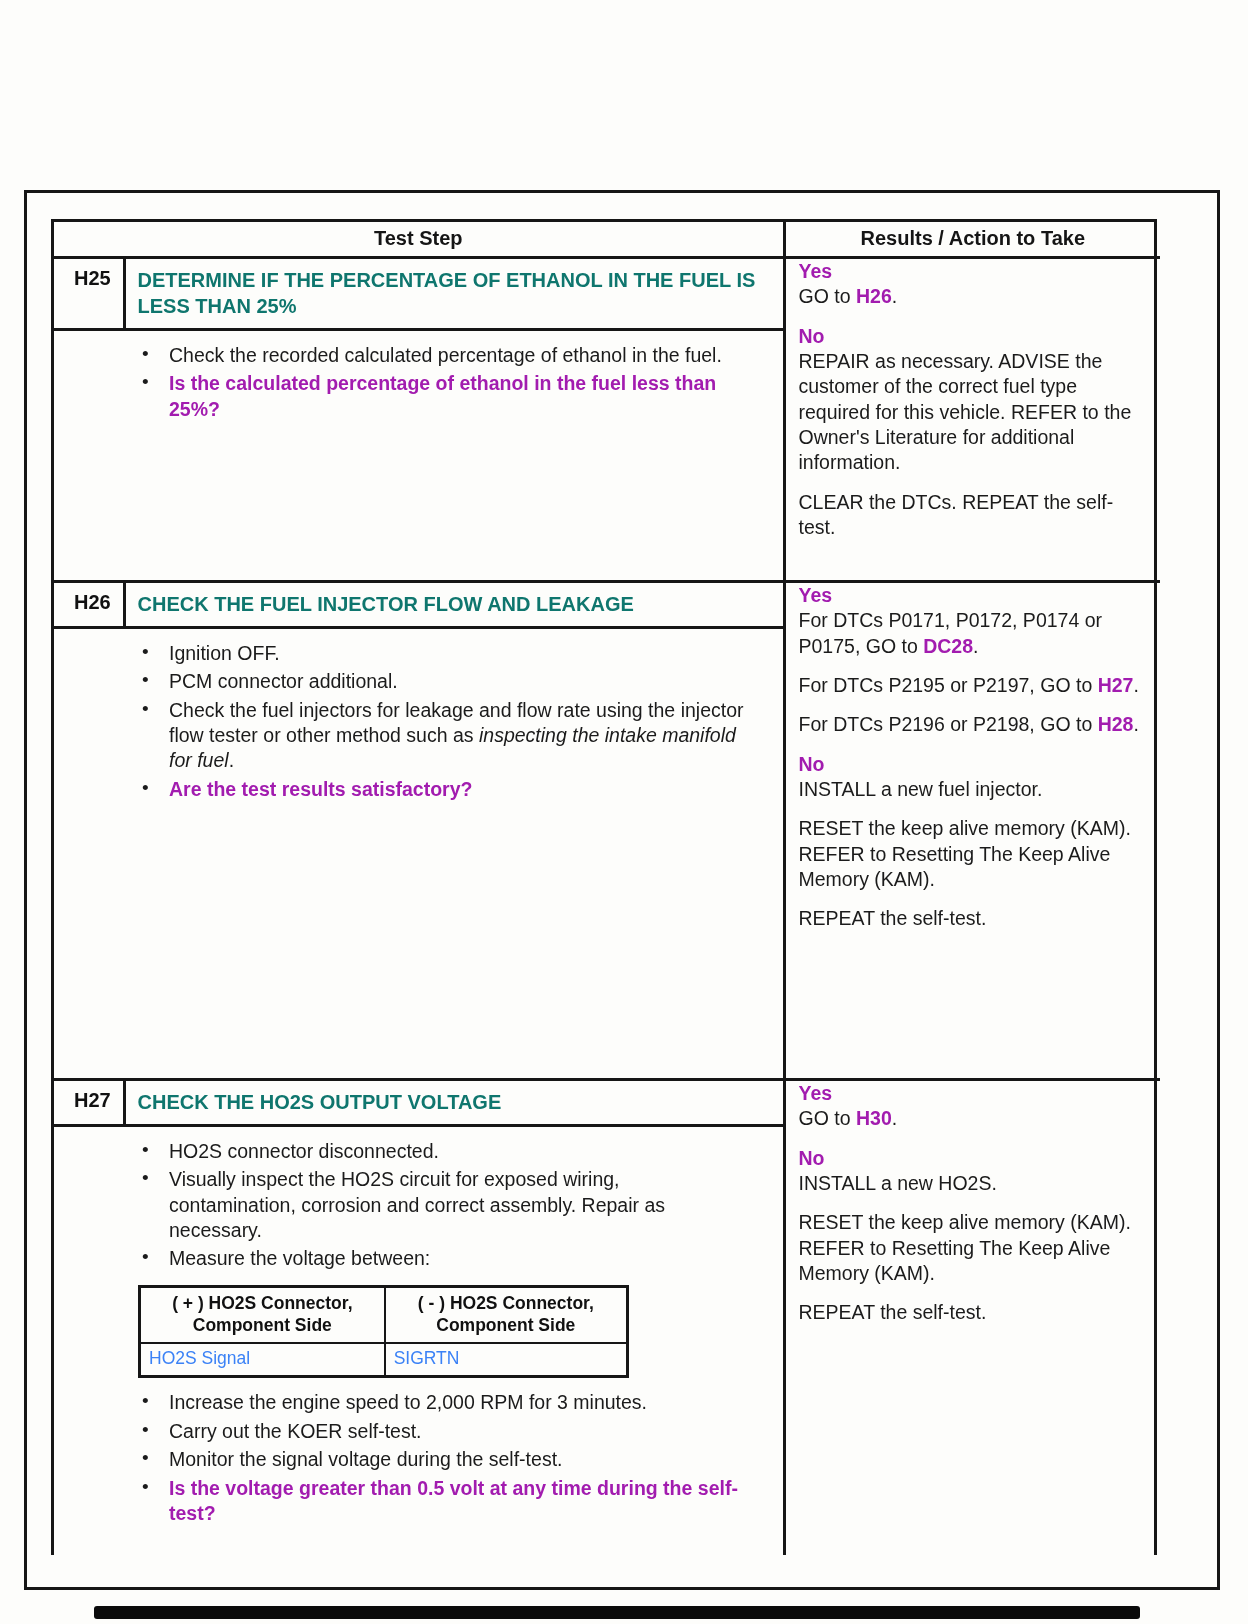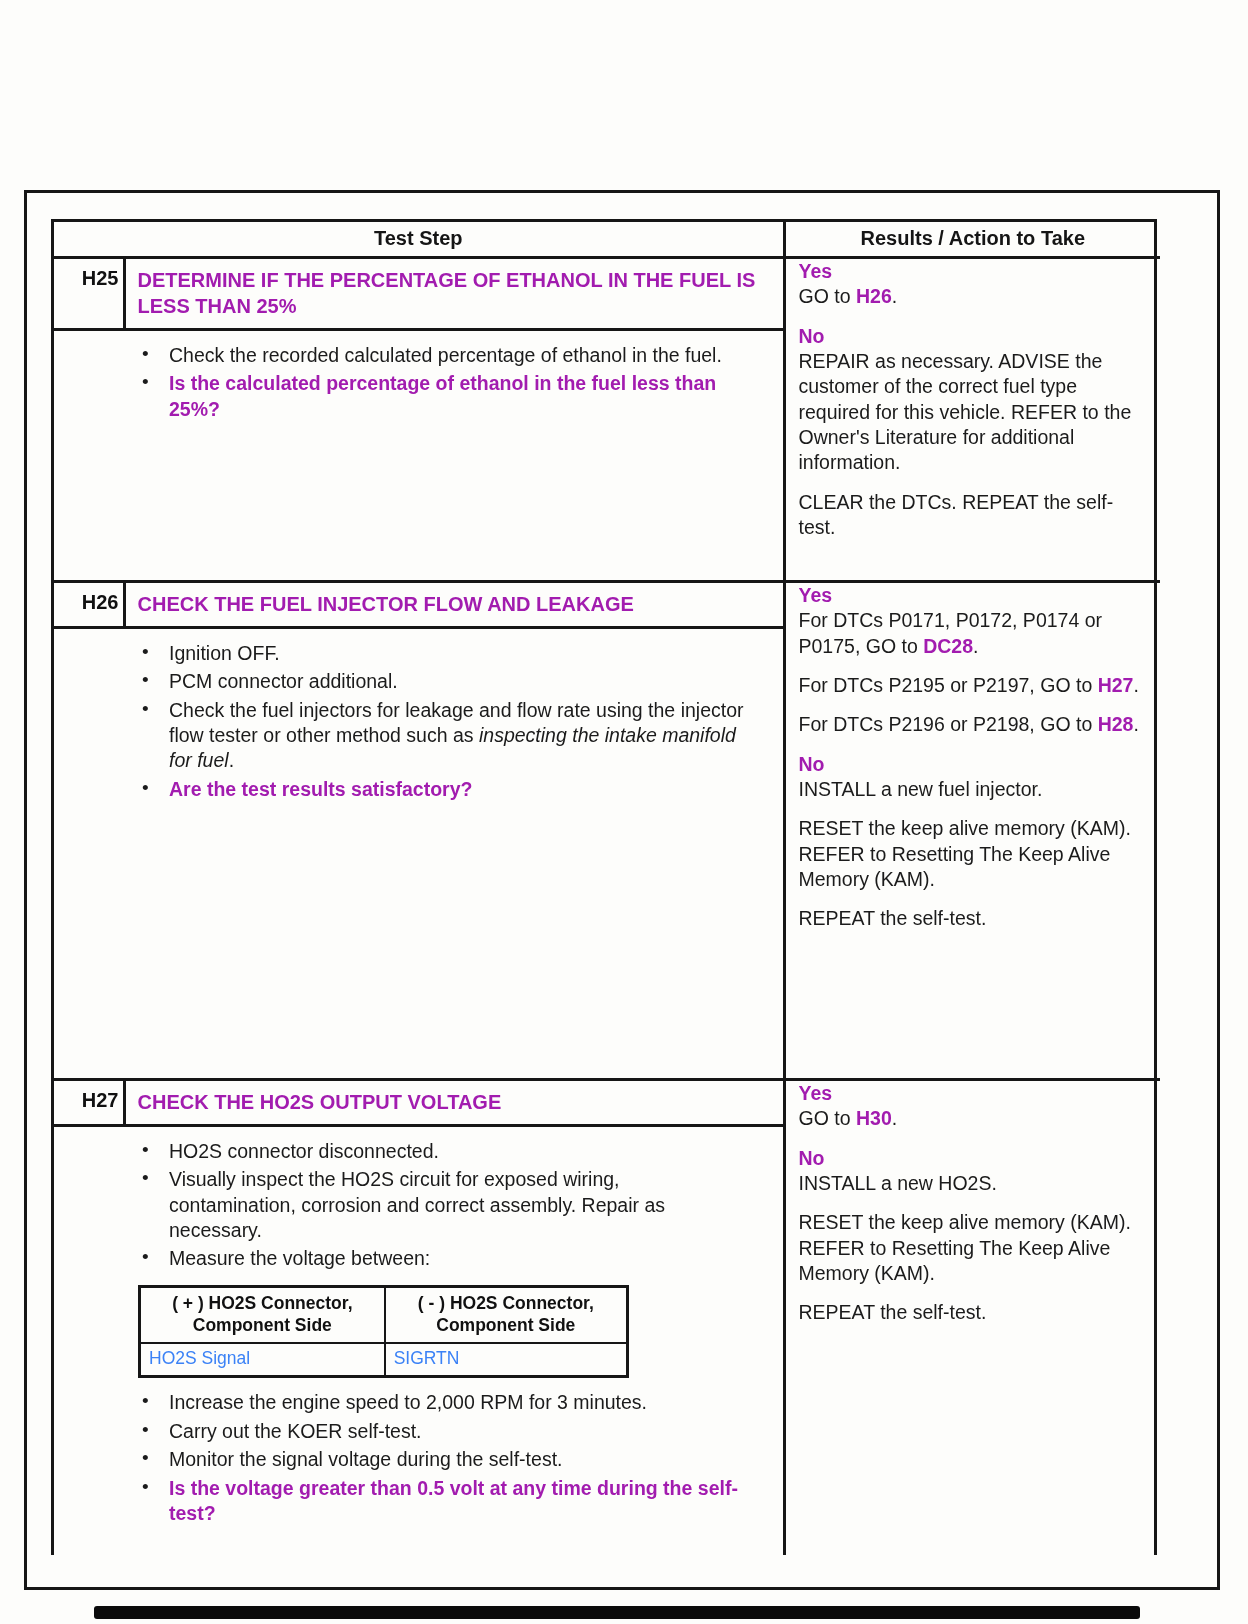--- a/index.html
+++ b/index.html
@@ -59,32 +59,32 @@
 
   th.th-step, th.th-res {
     font-size: 20px; font-weight: bold; text-align: center;
     padding: 5px 4px 6px;
     border-bottom: 3px solid #161616;
     color: #151515;
   }
   th.th-step { border-right: 3px solid #161616; }
 
   td.id-cell {
-    font-size: 20px; font-weight: bold; text-align: right;
-    vertical-align: top; padding: 8px 4px;
+    font-size: 20px; font-weight: bold; text-align: left;
+    vertical-align: top; padding: 8px 20px;
     border-right: 3px solid #161616;
     border-bottom: 3px solid #161616;
     color: #111;
   }
   td.title-cell {
     font-size: 20px; font-weight: bold;
     vertical-align: top; padding: 8px 12px 9px;
     line-height: 1.3;
     border-bottom: 3px solid #161616;
-    color: #a21caf;
+    color: #0f766e;
   }
   td.res-cell {
     border-left: 3px solid #161616;
     vertical-align: top;
     padding: 0 14px 12px 13px;
   }
   td.body-cell { vertical-align: top; padding: 10px 12px 26px 0; }
   .sep { border-bottom: 3px solid #161616; }
 
   .pt-h25 { padding-top: 64px; }

